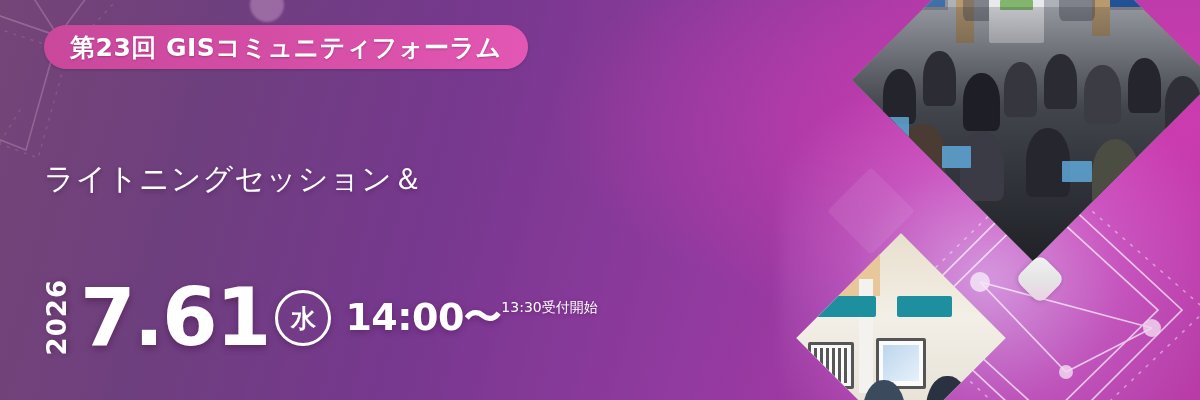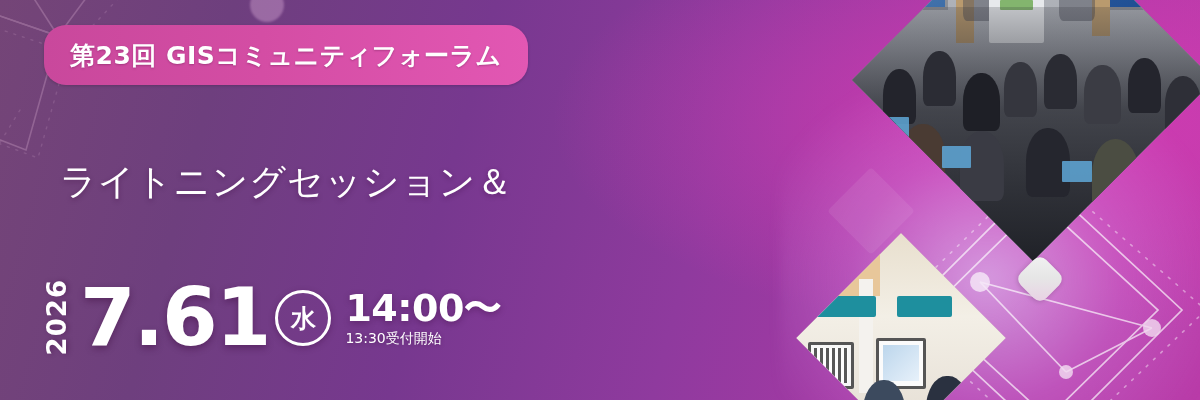--- a/index.html
+++ b/index.html
@@ -100,41 +100,41 @@
   
   .accent-diamond{
     position:absolute;left:840px;top:180px;width:62px;height:62px;
     transform:rotate(45deg);background:rgba(255,255,255,.075);border-radius:4px;
   }
 
   
   .content{position:absolute;left:0;top:0;width:820px;height:400px;}
 
   .pill{
-    position:absolute;left:44px;top:25px;height:60px;
+    position:absolute;left:44px;top:25px;height:44px;
     padding:0 26px;display:flex;align-items:center;
     border-radius:22px;
     background:linear-gradient(90deg,#c9489c 0%,#d44da4 45%,#e257b3 100%);
     box-shadow:0 1px 3px rgba(0,0,0,.18);
   }
   .pill span{
     color:#fff;font-weight:700;font-size:25px;letter-spacing:.5px;
     text-shadow:0 1px 2px rgba(90,20,70,.35);white-space:nowrap;
   }
 
   .title{
     position:absolute;left:46px;top:84px;
     color:#fff;font-weight:800;font-size:64px;line-height:1;
     letter-spacing:-1px;white-space:nowrap;
     text-shadow:0 3px 7px rgba(60,10,60,.45), 0 1px 0 rgba(255,255,255,.25);
   }
 
   .subtitle{
-    position:absolute;left:60px;top:162px;
-    color:#fff;font-weight:400;font-size:36px;line-height:1.13;
+    position:absolute;left:44px;top:162px;
+    color:#fff;font-weight:400;font-size:30px;line-height:1.13;
     letter-spacing:1px;white-space:nowrap;
     text-shadow:0 2px 5px rgba(60,10,60,.40);
   }
 
   .daterow{
     position:absolute;left:44px;top:272px;height:92px;
     display:flex;align-items:center;
   }
 
   .year{
@@ -150,21 +150,21 @@
     text-shadow:0 3px 7px rgba(60,10,60,.45);
   }
 
   .dow{
     width:56px;height:56px;border-radius:50%;
     border:3px solid #fff;display:flex;align-items:center;justify-content:center;
     color:#fff;font-weight:700;font-size:25px;margin-right:14px;
     box-shadow:0 2px 6px rgba(60,10,60,.35);
   }
 
-  .timecol{display:flex;flex-direction:column;justify-content:flex-end;margin-right:26px;}
+  .timecol{display:flex;flex-direction:row;justify-content:flex-end;margin-right:26px;}
   .time{
     color:#fff;font-weight:800;font-size:38px;line-height:1.05;letter-spacing:-.5px;
     text-shadow:0 2px 6px rgba(60,10,60,.40);
   }
   .recept{
     color:#fff;font-weight:400;font-size:14px;line-height:1.2;margin-top:1px;
     text-shadow:0 1px 4px rgba(60,10,60,.40);
   }
 
   .invite{

